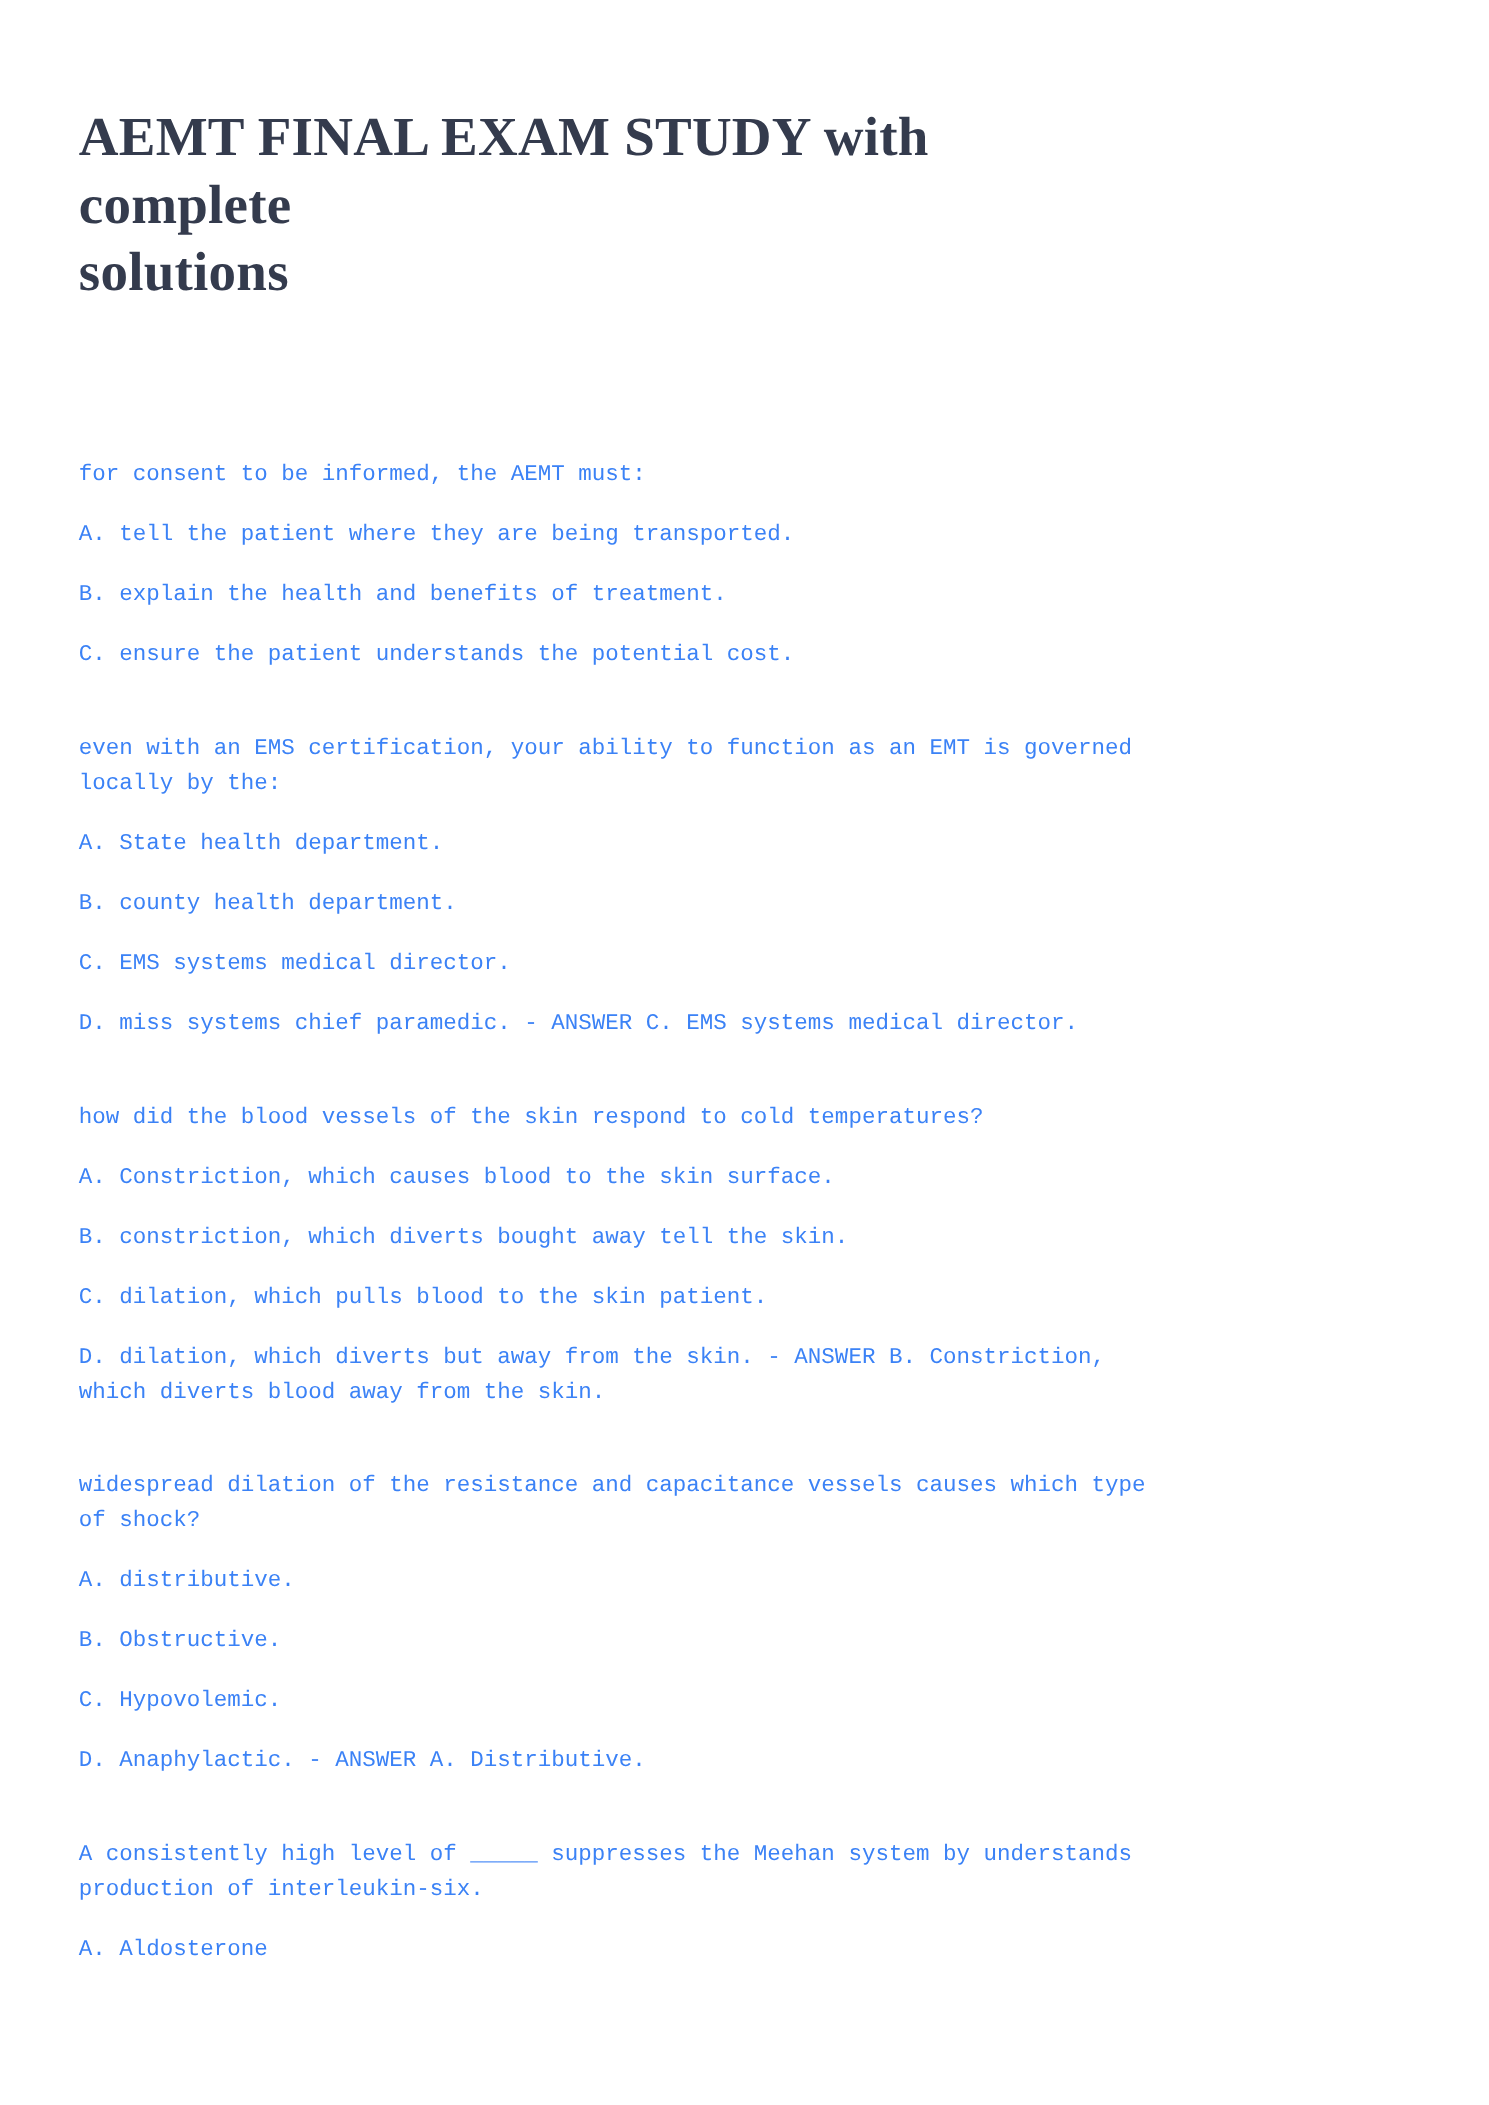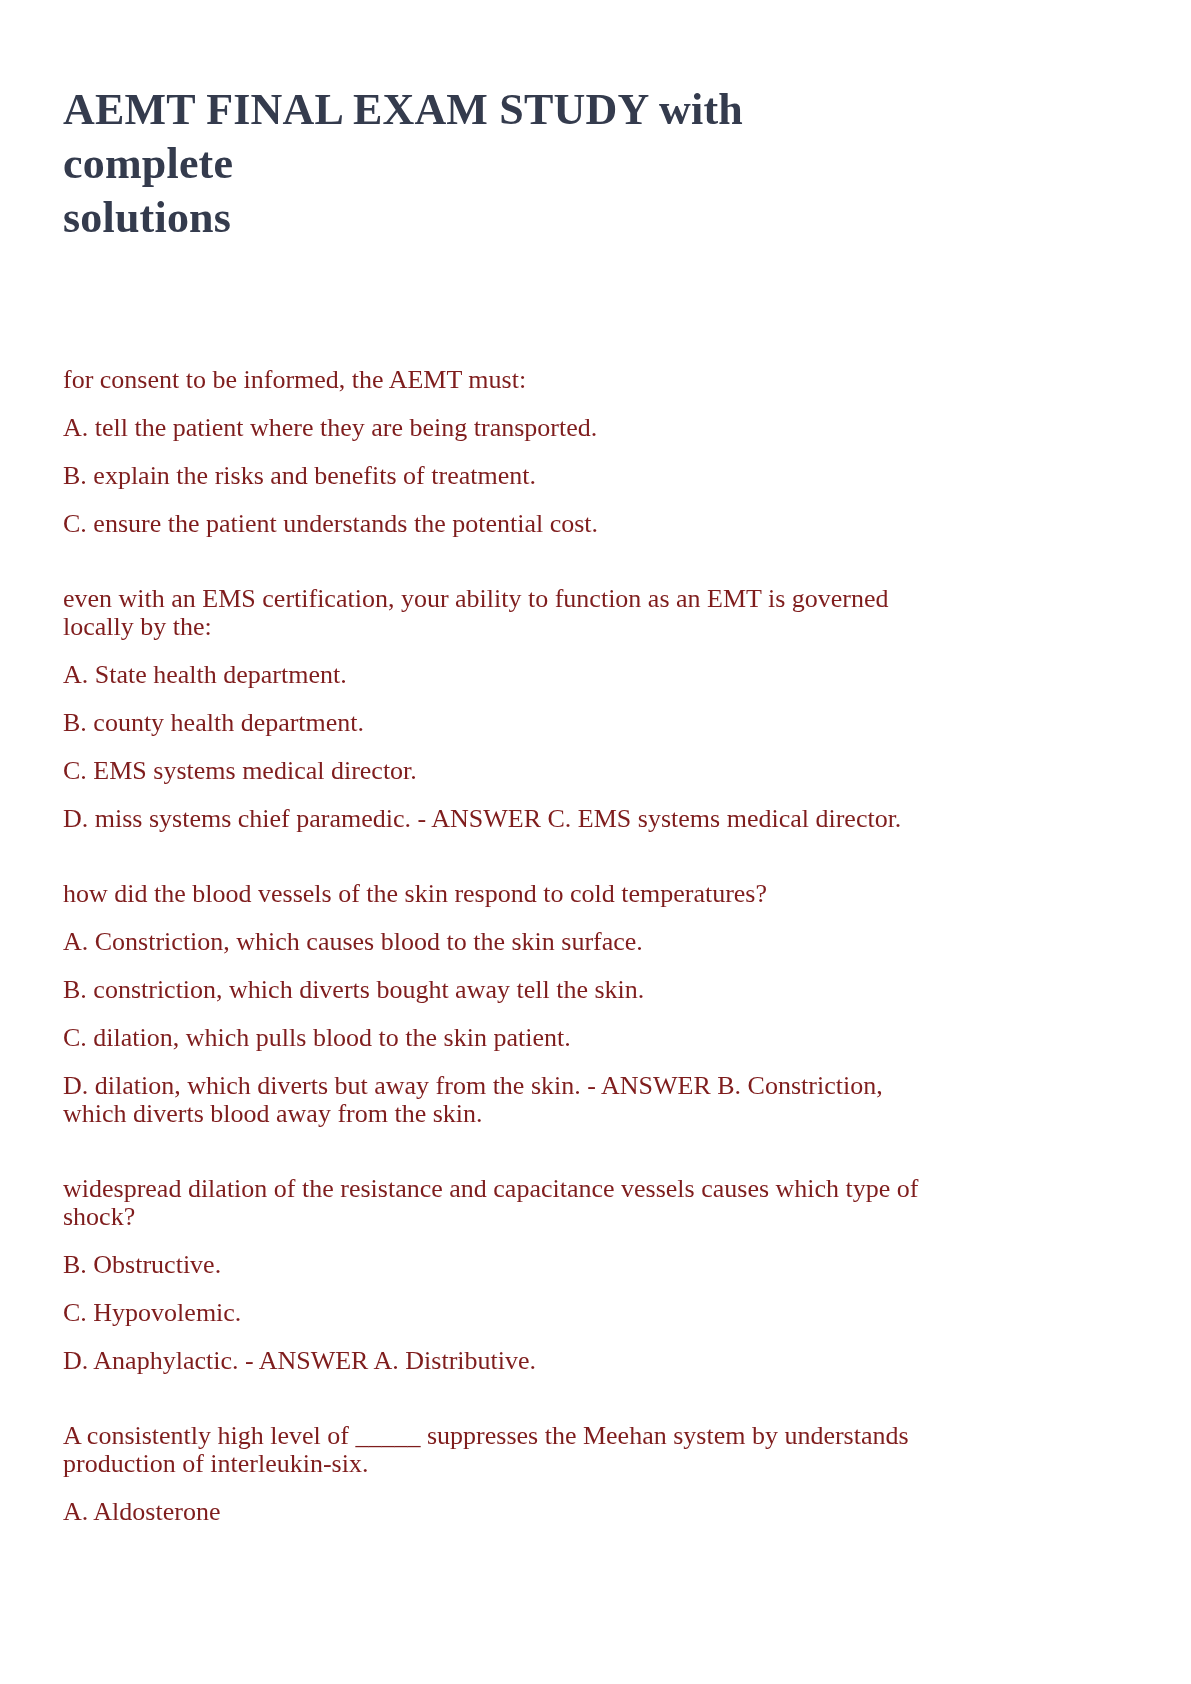--- a/index.html
+++ b/index.html
@@ -28,39 +28,40 @@
     letter-spacing: 0.2px;
   }
   h1.doc-title .title-line {
     display: block;
   }
   .qa-block {
     margin: 0 0 47px 0;
   }
   .qa-block p {
     margin: 0 0 20px 0;
-    font-size: 26px;
+    font-size: 18px;
     line-height: 28px;
-    color: #7f1d1d;
+    color: #3b82f6;
+    font-family: Liberation Mono, monospace;
   }
 </style>
 </head>
 <body>
 
 <div class="page">
 
   <h1 class="doc-title">
     <span class="title-line">AEMT FINAL EXAM STUDY with complete</span>
     <span class="title-line">solutions</span>
   </h1>
 
   <section class="qa-block">
     <p>for consent to be informed, the AEMT must:</p>
     <p>A. tell the patient where they are being transported.</p>
-    <p>B. explain the risks and benefits of treatment.</p>
+    <p>B. explain the health and benefits of treatment.</p>
     <p>C. ensure the patient understands the potential cost.</p>
   </section>
 
   <section class="qa-block">
     <p>even with an EMS certification, your ability to function as an EMT is governed locally by the:</p>
     <p>A. State health department.</p>
     <p>B. county health department.</p>
     <p>C. EMS systems medical director.</p>
     <p>D. miss systems chief paramedic. - ANSWER C. EMS systems medical director.</p>
   </section>
@@ -68,20 +69,21 @@
   <section class="qa-block">
     <p>how did the blood vessels of the skin respond to cold temperatures?</p>
     <p>A. Constriction, which causes blood to the skin surface.</p>
     <p>B. constriction, which diverts bought away tell the skin.</p>
     <p>C. dilation, which pulls blood to the skin patient.</p>
     <p>D. dilation, which diverts but away from the skin. - ANSWER B. Constriction, which diverts blood away from the skin.</p>
   </section>
 
   <section class="qa-block">
     <p>widespread dilation of the resistance and capacitance vessels causes which type of shock?</p>
+    <p>A. distributive.</p>
     <p>B. Obstructive.</p>
     <p>C. Hypovolemic.</p>
     <p>D. Anaphylactic. - ANSWER A. Distributive.</p>
   </section>
 
   <section class="qa-block">
     <p>A consistently high level of _____ suppresses the Meehan system by understands production of interleukin-six.</p>
     <p>A. Aldosterone</p>
   </section>
 

